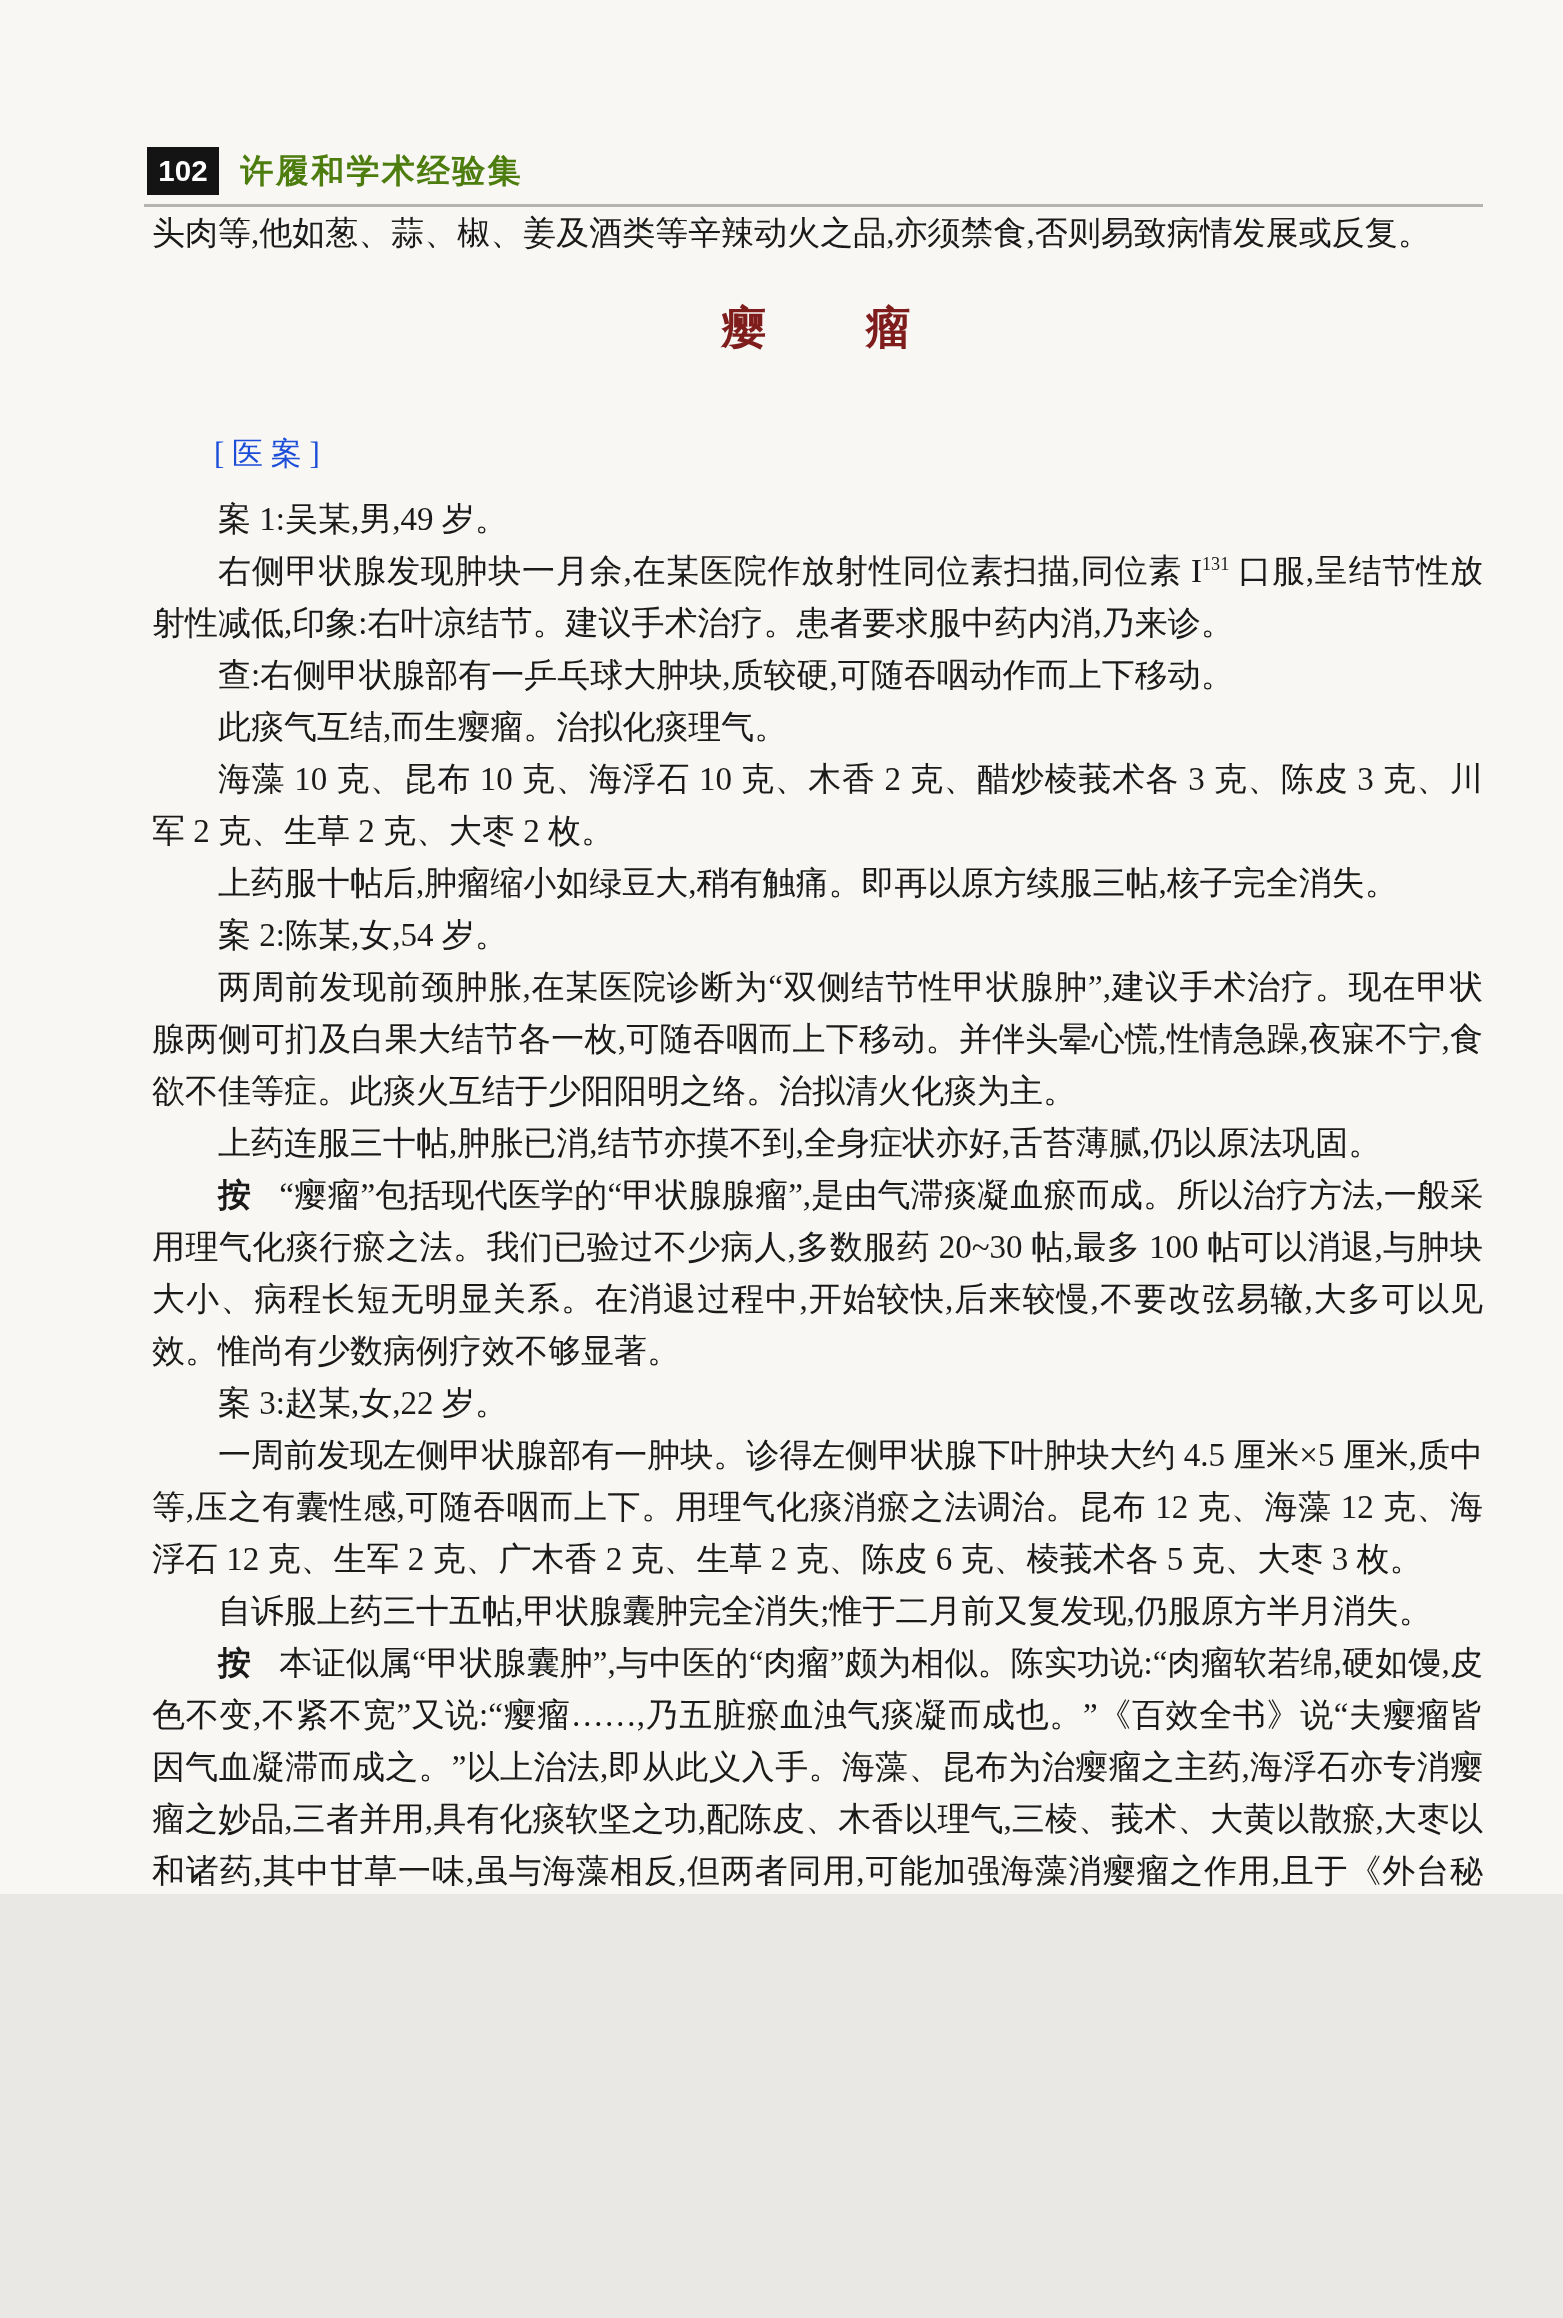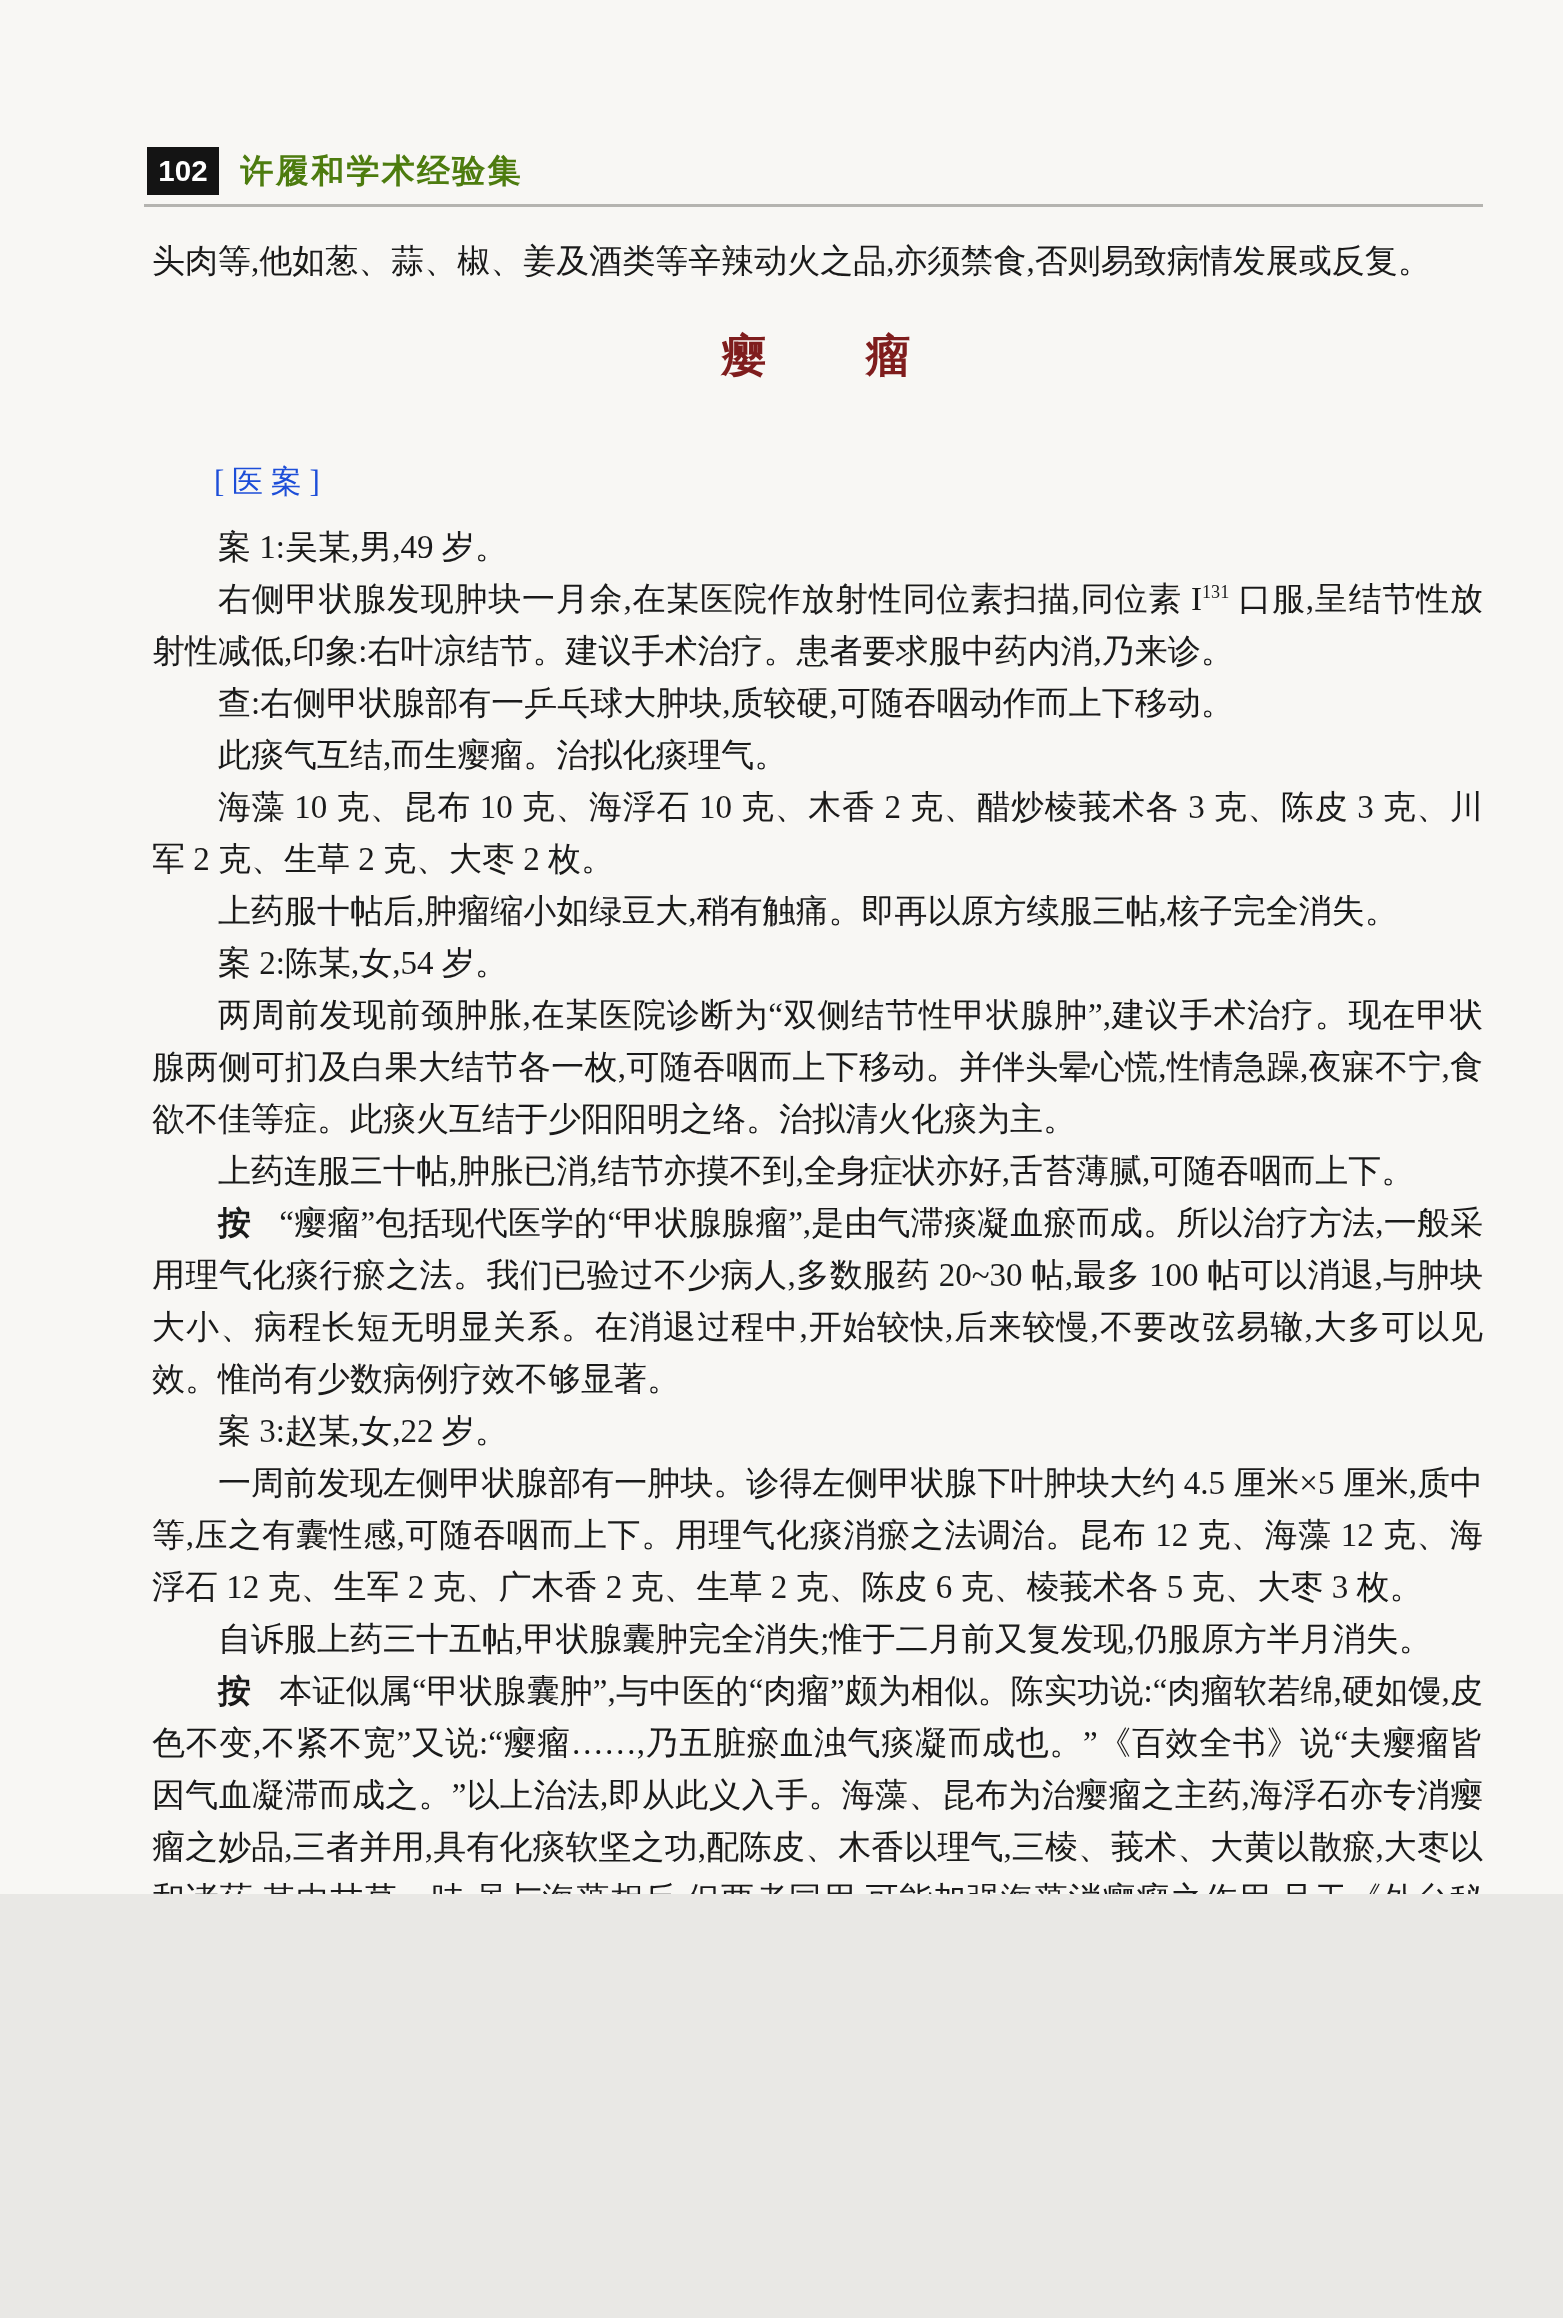--- a/index.html
+++ b/index.html
@@ -37,21 +37,20 @@
     font-size: 33px;
     letter-spacing: 2.3px;
     color: #4d7c0f;
   }
   .header-rule {
     height: 2.3px;
     background: var(--header-rule, #b5b4b0);
     margin: 9.3px 0 0 -7.8px;
   }
   .page-body {
-    margin-top: 28px;
     font-size: 33px;
     line-height: 52px;
     text-align: justify;
   }
   p.para { margin: 0; padding: 0; }
   .indent { text-indent: 2em; }
   .section-title {
     font-family: "Liberation Sans", "DejaVu Sans", sans-serif;
     font-weight: 700;
     font-size: 45px;
@@ -108,21 +107,21 @@
 
     <p class="para indent">海藻 10 克、昆布 10 克、海浮石 10 克、木香 2 克、醋炒棱莪术各 3 克、陈皮 3 克、川军 2 克、生草 2 克、大枣 2 枚。</p>
 
     <p class="para indent">上药服十帖后,肿瘤缩小如绿豆大,稍有触痛。即再以原方续服三帖,核子完全消失。</p>
 
     <p class="para indent">案 2:陈某,女,54 岁。</p>
 
     <p class="para indent">两周前发现前颈肿胀,在某医院诊断为“双侧结节性甲状腺肿”,建议手术治疗。现在甲状腺两侧可扪及白果大结节各一枚,可随吞咽而上下移动。并伴头晕心慌,性情急躁,夜寐不宁,食欲不佳等症。此痰火互结于少阳阳明之络。治拟清火化痰为主。</p>
 
 
-    <p class="para indent">上药连服三十帖,肿胀已消,结节亦摸不到,全身症状亦好,舌苔薄腻,可随吞咽而上下。</p>
+    <p class="para indent">上药连服三十帖,肿胀已消,结节亦摸不到,全身症状亦好,舌苔薄腻,仍以原法巩固。</p>
 
     <p class="para indent"><span class="note-label">按</span><span>“瘿瘤”包括现代医学的“甲状腺腺瘤”,是由气滞痰凝血瘀而成。所以治疗方法,一般采用理气化痰行瘀之法。我们已验过不少病人,多数服药 20~30 帖,最多 100 帖可以消退,与肿块大小、病程长短无明显关系。在消退过程中,开始较快,后来较慢,不要改弦易辙,大多可以见效。惟尚有少数病例疗效不够显著。</span></p>
 
     <p class="para indent">案 3:赵某,女,22 岁。</p>
 
     <p class="para indent">一周前发现左侧甲状腺部有一肿块。诊得左侧甲状腺下叶肿块大约 4.5 厘米×5 厘米,质中等,压之有囊性感,可随吞咽而上下。用理气化痰消瘀之法调治。昆布 12 克、海藻 12 克、海浮石 12 克、生军 2 克、广木香 2 克、生草 2 克、陈皮 6 克、棱莪术各 5 克、大枣 3 枚。</p>
 
     <p class="para indent">自诉服上药三十五帖,甲状腺囊肿完全消失;惟于二月前又复发现,仍服原方半月消失。</p>
 
     <p class="para indent"><span class="note-label">按</span><span>本证似属“甲状腺囊肿”,与中医的“肉瘤”颇为相似。陈实功说:“肉瘤软若绵,硬如馒,皮色不变,不紧不宽”又说:“瘿瘤……,乃五脏瘀血浊气痰凝而成也。”《百效全书》说“夫瘿瘤皆因气血凝滞而成之。”以上治法,即从此义入手。海藻、昆布为治瘿瘤之主药,海浮石亦专消瘿瘤之妙品,三者并用,具有化痰软坚之功,配陈皮、木香以理气,三棱、莪术、大黄以散瘀,大枣以和诸药,其中甘草一味,虽与海藻相反,但两者同用,可能加强海藻消瘿瘤之作用,且于《外台秘要》“深师疗瘿方”中早有记载,后人之“海藻玉壶汤”亦是两者并用。我们在临床上屡用不鲜,除偶有轻微恶心外,并无不良反应。但此方究竟对腺瘤有效,抑或对囊肿有效,尚不完全清楚,有待今后继续观察。</span></p>

